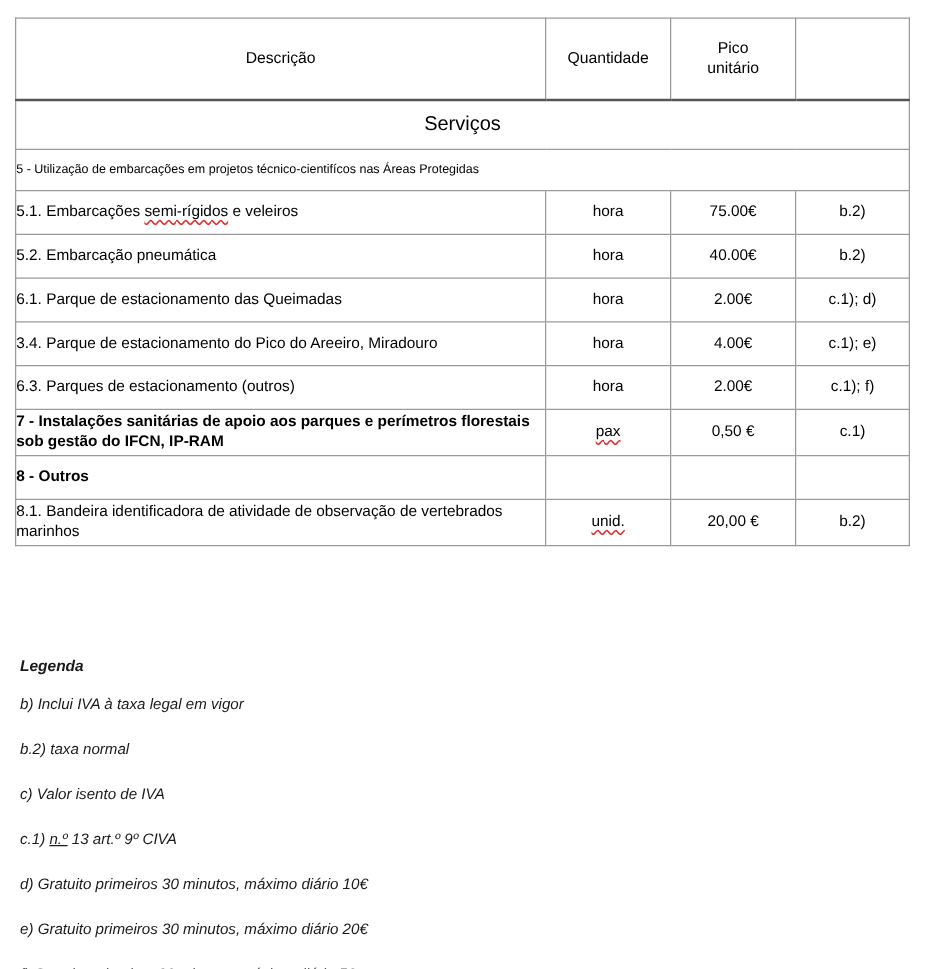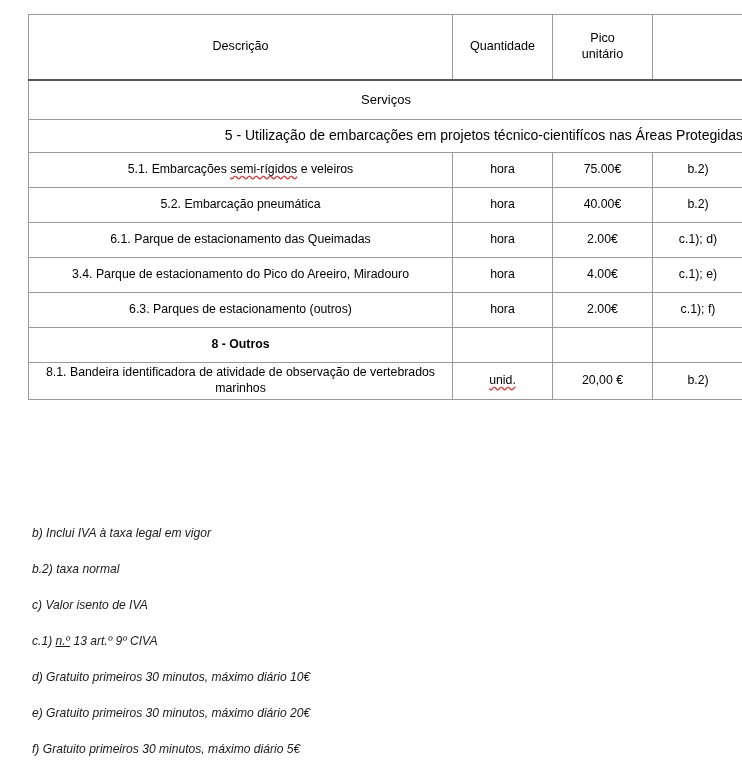--- a/index.html
+++ b/index.html
@@ -12,21 +12,21 @@
     width: 742px;
     height: 775px;
     font-family: "Liberation Sans", sans-serif;
     color: #000000;
     overflow: hidden;
     position: relative;
   }
 
   .page {
     position: absolute;
-    left: 16px;
+    left: 0;
     top: 0;
     width: 590px;
     height: 775px;
   }
 
   
   .tariff-table {
     position: absolute;
     left: 12px;
     top: 14px;
@@ -59,39 +59,39 @@
     padding: 2px 4px;
     line-height: 1.25;
   }
   .hdr-row td { border-bottom: 2px solid #555555; }
 
   
   .banner-cell {
     height: 38px;
     text-align: center;
     font-weight: bold;
-    font-size: 13px;
+    font-size: 16px;
     padding: 2px 4px;
   }
 
   
   .section-cell {
     height: 32px;
     font-weight: bold;
-    font-size: 14px;
+    font-size: 10px;
     padding: 3px 8px;
-    text-align: right;
+    text-align: left;
     margin-left: 22px;
   }
 
   
   .desc-cell {
     height: 34px;
     padding: 4px 9px;
-    text-align: center;
+    text-align: left;
   }
   .desc-cell.bold {
     font-weight: bold;
   }
   .desc-cell.two-line {
     height: 36px;
     line-height: 1.3;
   }
 
   .center-cell {
@@ -191,39 +191,46 @@
         <td class="center-cell">c.1); e)</td>
       </tr>
 
       <tr>
         <td class="desc-cell">6.3. Parques de estacionamento (outros)</td>
         <td class="center-cell">hora</td>
         <td class="center-cell">2.00€</td>
         <td class="center-cell">c.1); f)</td>
       </tr>
 
+      <tr>
+        <td class="desc-cell bold two-line">7 - Instalações sanitárias de apoio aos parques e perímetros florestais sob gestão do IFCN, IP-RAM</td>
+        <td class="center-cell"><span class="squiggle">pax</span></td>
+        <td class="center-cell">0,50 €</td>
+        <td class="center-cell">c.1)</td>
+      </tr>
 
       <tr>
         <td class="desc-cell bold">8 - Outros</td>
         <td class="center-cell"></td>
         <td class="center-cell"></td>
         <td class="center-cell"></td>
       </tr>
 
       <tr>
         <td class="desc-cell two-line">8.1. Bandeira identificadora de atividade de observação de vertebrados marinhos</td>
         <td class="center-cell"><span class="squiggle">unid.</span></td>
         <td class="center-cell">20,00 €</td>
         <td class="center-cell">b.2)</td>
       </tr>
 
     </tbody>
   </table>
 
   <div class="legend">
+    <div class="legend-title">Legenda</div>
 
     <div class="legend-line">b) Inclui IVA à taxa legal em vigor</div>
     <div class="legend-line">b.2) taxa normal</div>
     <div class="legend-line">c) Valor isento de IVA</div>
 
     <div class="legend-line"><span>c.1) </span><span class="ul">n.º</span><span> 13 art.º 9º CIVA</span></div>
 
     <div class="legend-line">d) Gratuito primeiros 30 minutos, máximo diário 10€</div>
     <div class="legend-line">e) Gratuito primeiros 30 minutos, máximo diário 20€</div>
     <div class="legend-line">f) Gratuito primeiros 30 minutos, máximo diário 5€</div>

